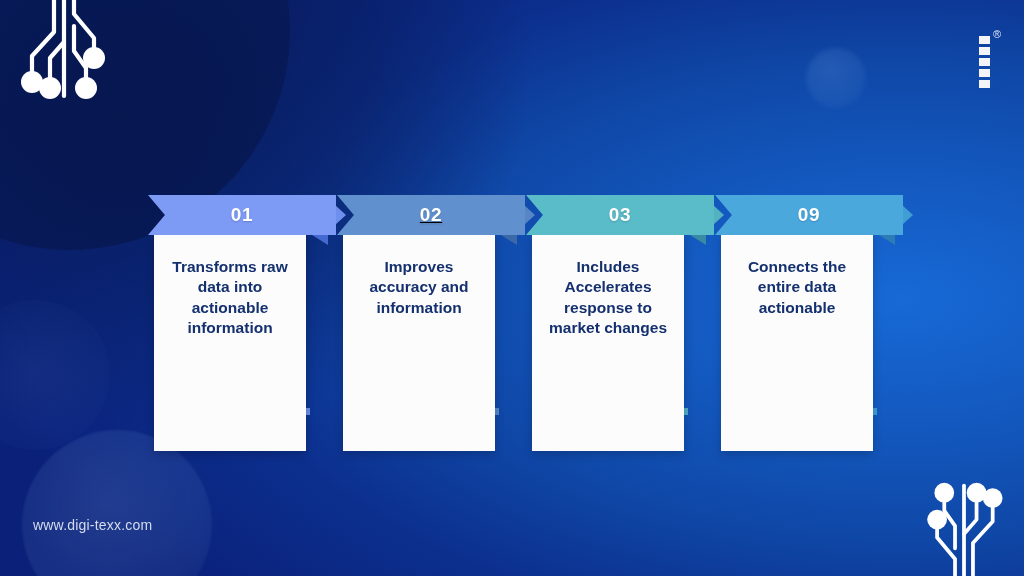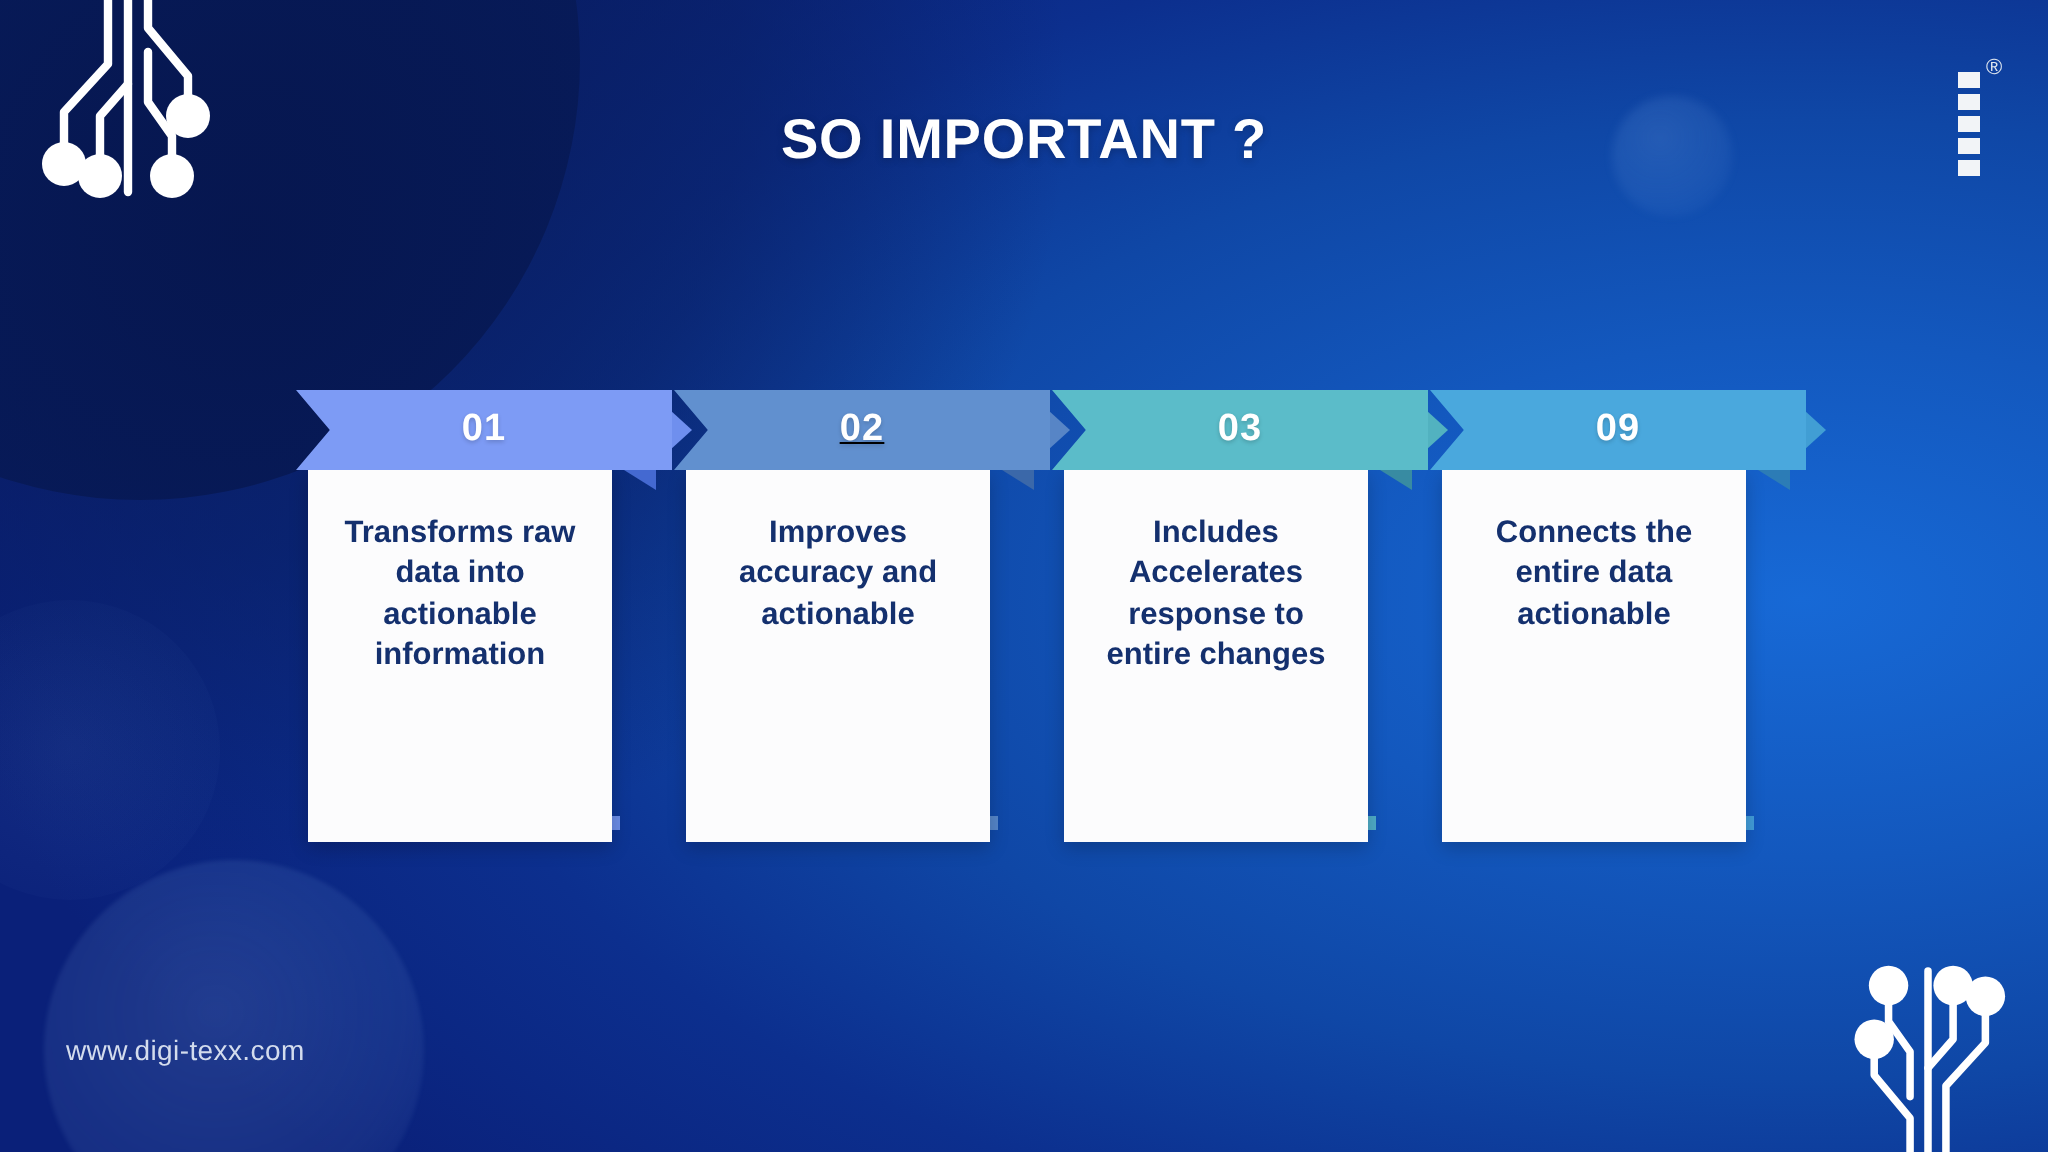--- a/index.html
+++ b/index.html
@@ -140,21 +140,21 @@
     font-size: 19px;
     font-weight: bold;
     letter-spacing: 0.6px;
     text-shadow: 0 1px 2px rgba(0,0,0,0.18);
   }
 
   .panel {
     position: absolute;
     left: 18px; top: 40px;
     width: 152px;
-    height: 186px;
+    height: 216px;
     background: #fcfcfd;
     box-shadow: 0 3px 9px rgba(0,0,0,0.20);
     display: flex;
     align-items: flex-start;
     justify-content: center;
     padding-top: 22px;
     box-sizing: border-box;
   }
   .panel-text {
     color: #14306e;
@@ -227,53 +227,52 @@
       <div class="logo-bar"></div>
       <div class="logo-bar"></div>
       <div class="logo-bar"></div>
       <div class="logo-bar"></div>
       <div class="logo-bar"></div>
     </div>
     <div class="logo-reg">®</div>
   </div>
 
   <div class="title">
-    <span class="title-line">SO IMPORTANT ?</span>
   </div>
 
   <div class="cards">
 
     <div class="card" style="left: 136px;">
       <div class="accent" style="background: rgb(125, 155, 245);"></div>
       <div class="panel">
         <div class="panel-text">Transforms raw data into actionable information</div>
       </div>
       <div class="ribbon-tail" style="background: rgb(74, 111, 216);"></div>
       <div class="ribbon-point" style="background: rgb(111, 143, 238);"></div>
       <div class="ribbon" style="background: rgb(125, 155, 245);">
         <span class="ribbon-num">01</span>
       </div>
     </div>
 
     <div class="card" style="left: 325px;">
       <div class="accent" style="background: rgb(97, 144, 207);"></div>
       <div class="panel">
-        <div class="panel-text">Improves accuracy and actionable</div>
+        <div class="panel-text">Improves accuracy and information</div>
       </div>
       <div class="ribbon-tail" style="background: rgb(63, 106, 168);"></div>
       <div class="ribbon-point" style="background: rgb(87, 133, 198);"></div>
       <div class="ribbon" style="background: rgb(97, 144, 207); text-decoration: underline;">
         <span class="ribbon-num">02</span>
       </div>
     </div>
 
     <div class="card" style="left: 514px;">
       <div class="accent" style="background: rgb(91, 188, 201);"></div>
       <div class="panel">
-        <div class="panel-text">Includes Accelerates response to entire changes</div>
+        <div class="panel-text">Includes Accelerates response to market changes</div>
       </div>
       <div class="ribbon-tail" style="background: rgb(60, 143, 160);"></div>
       <div class="ribbon-point" style="background: rgb(82, 178, 192);"></div>
       <div class="ribbon" style="background: rgb(91, 188, 201);">
         <span class="ribbon-num">03</span>
       </div>
     </div>
 
     <div class="card" style="left: 703px;">
       <div class="accent" style="background: rgb(74, 168, 221);"></div>

